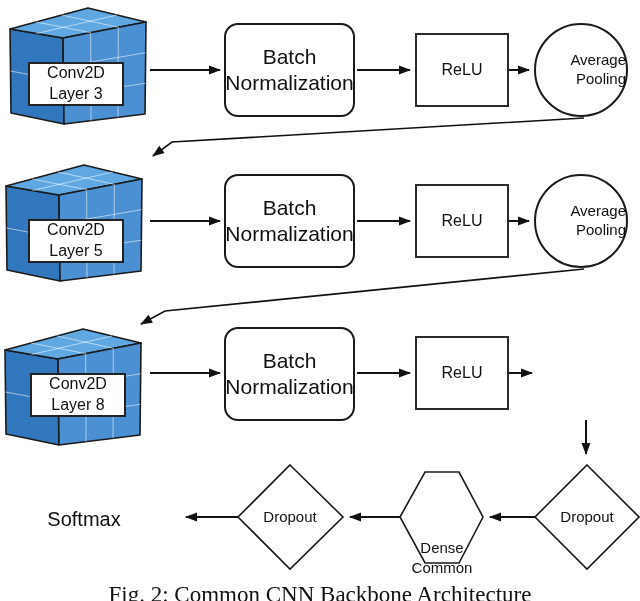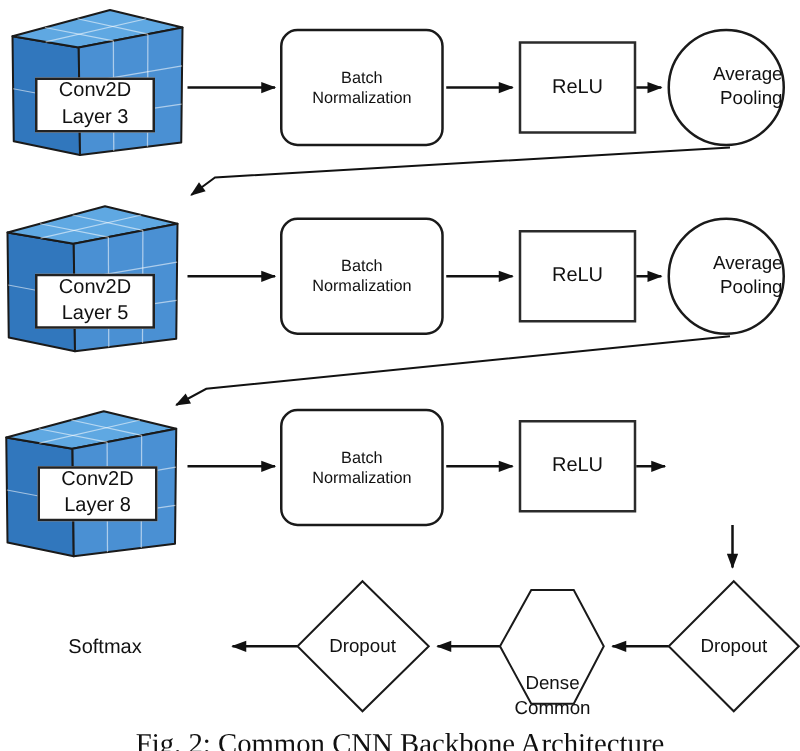--- a/index.html
+++ b/index.html
@@ -4,29 +4,29 @@
 <style>
   html,body{margin:0;padding:0;background:#ffffff;}
   .stage{
     position:relative;width:640px;height:601px;overflow:hidden;
     background:#ffffff;font-family:"Liberation Sans",sans-serif;color:#111;
   }
   .layer{position:absolute;left:0;top:0;}
   .shape{position:absolute;background:#fff;border:2px solid #1a1a1a;
     display:flex;flex-direction:column;align-items:center;justify-content:center;
     text-align:center;line-height:1.25;box-sizing:border-box;}
-  .bn{width:131px;height:94px;border-radius:14px;font-size:13px;}
+  .bn{width:131px;height:94px;border-radius:14px;font-size:21px;}
   .relu{width:94px;height:74px;font-size:16px;border-color:#2b2b2b;}
   .circle{width:94px;height:94px;border-radius:50%;border-width:2px;font-size:15px;align-items:flex-end;}
   .convbox{position:absolute;background:#fff;border:2px solid #222;
     display:flex;flex-direction:column;align-items:center;justify-content:center;
     text-align:center;font-size:16px;line-height:1.3;box-sizing:border-box;}
   .lbl{position:absolute;transform:translate(-50%,-50%);text-align:center;
     font-size:15px;line-height:1.3;white-space:nowrap;}
-  .softmax{font-size:16px;}
+  .softmax{font-size:20px;}
   .caption{position:absolute;left:0;right:0;top:582px;text-align:center;
     font-family:"Liberation Serif",serif;font-size:23px;color:#111;}
 </style>
 </head>
 <body>
 
 <div class="stage">
 
   <svg class="layer" width="640" height="601" viewBox="0 0 640 601">
     <defs>

